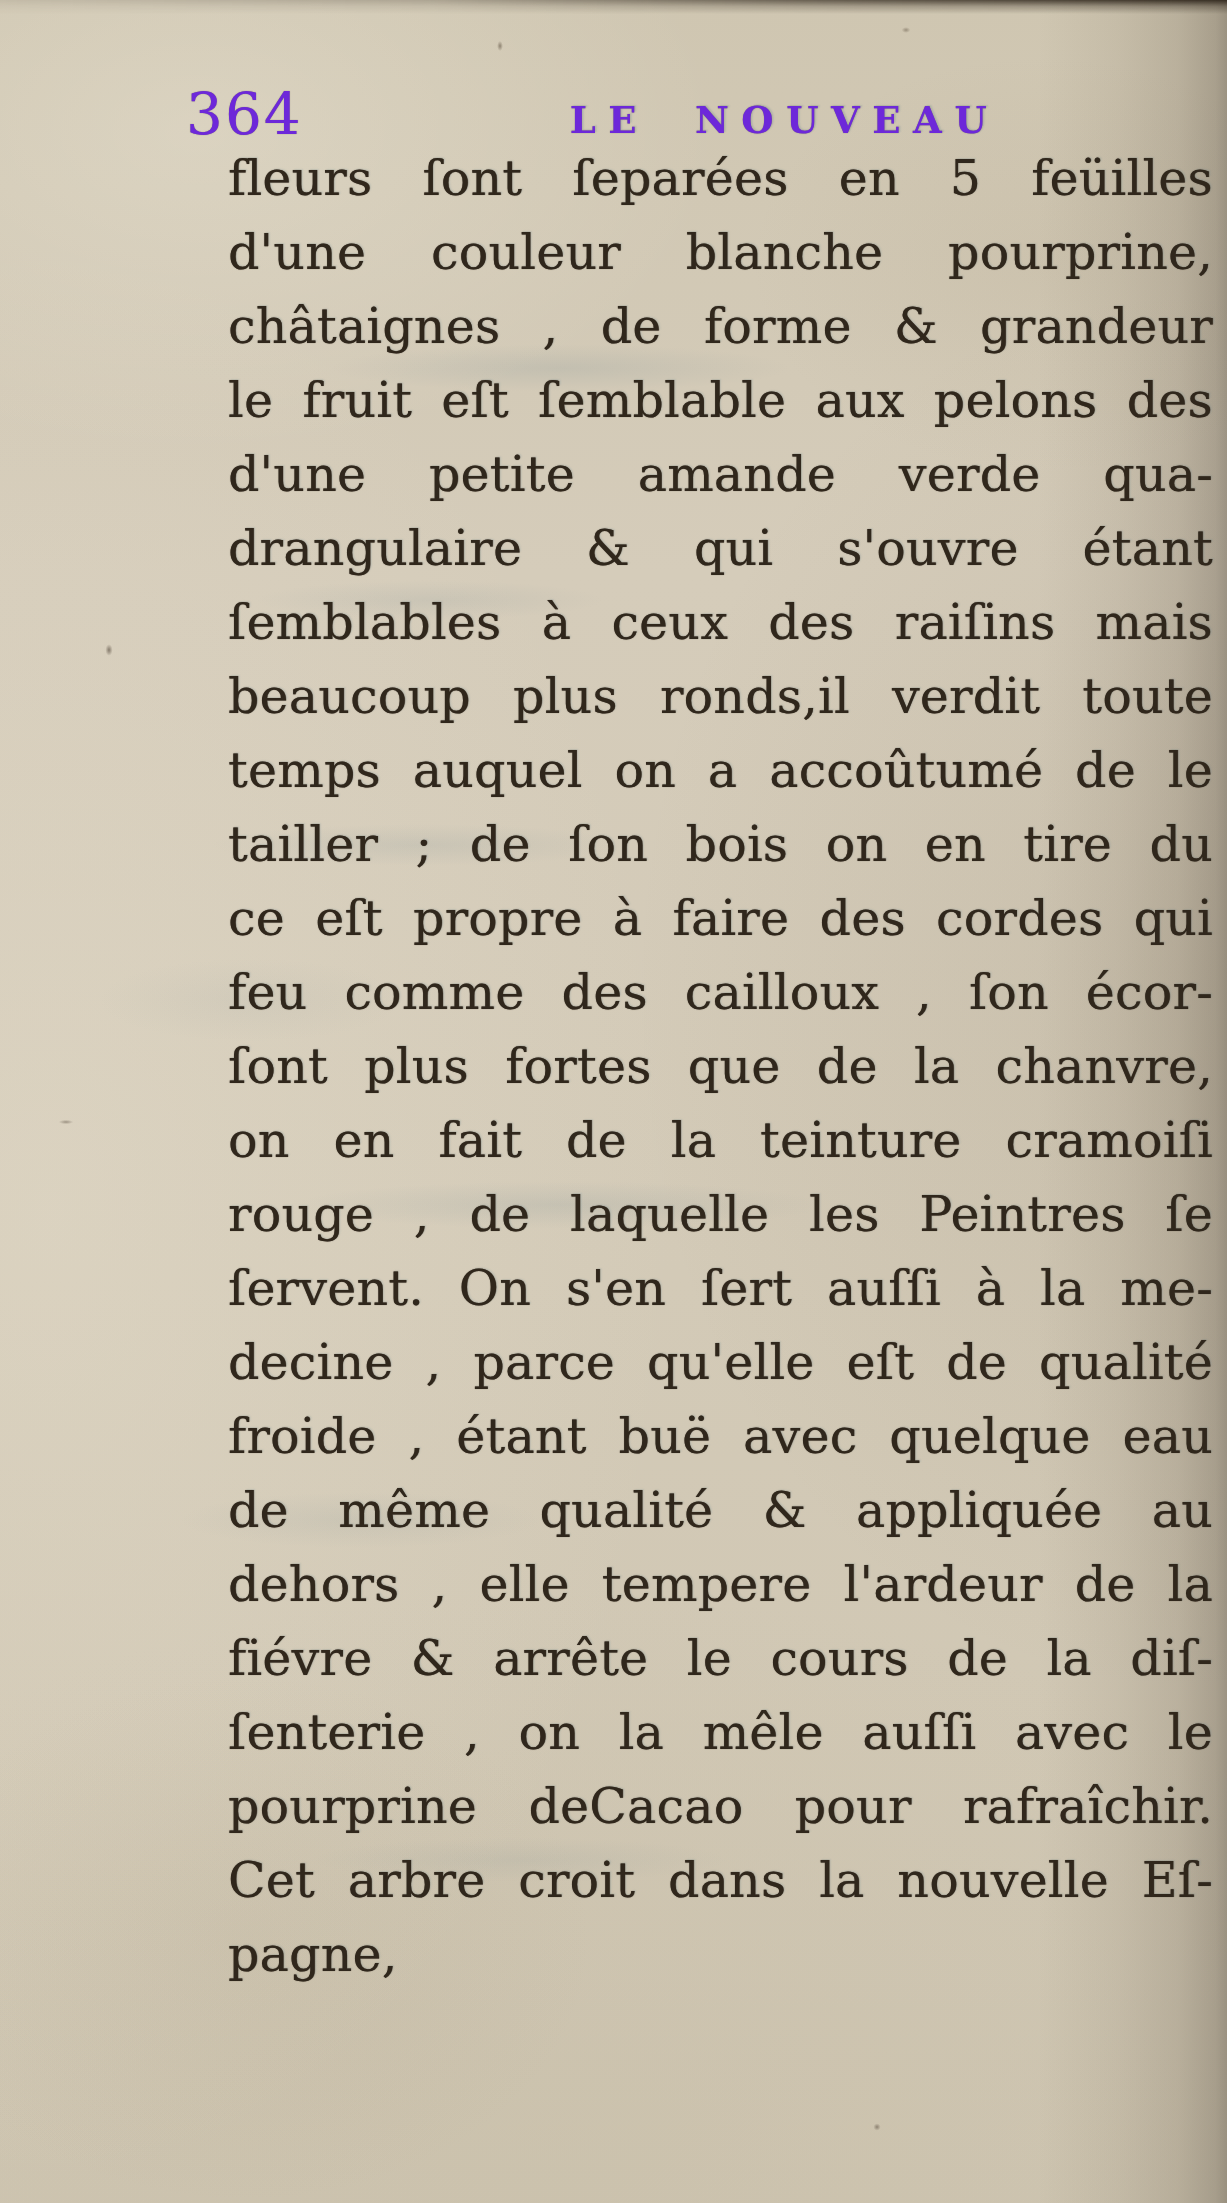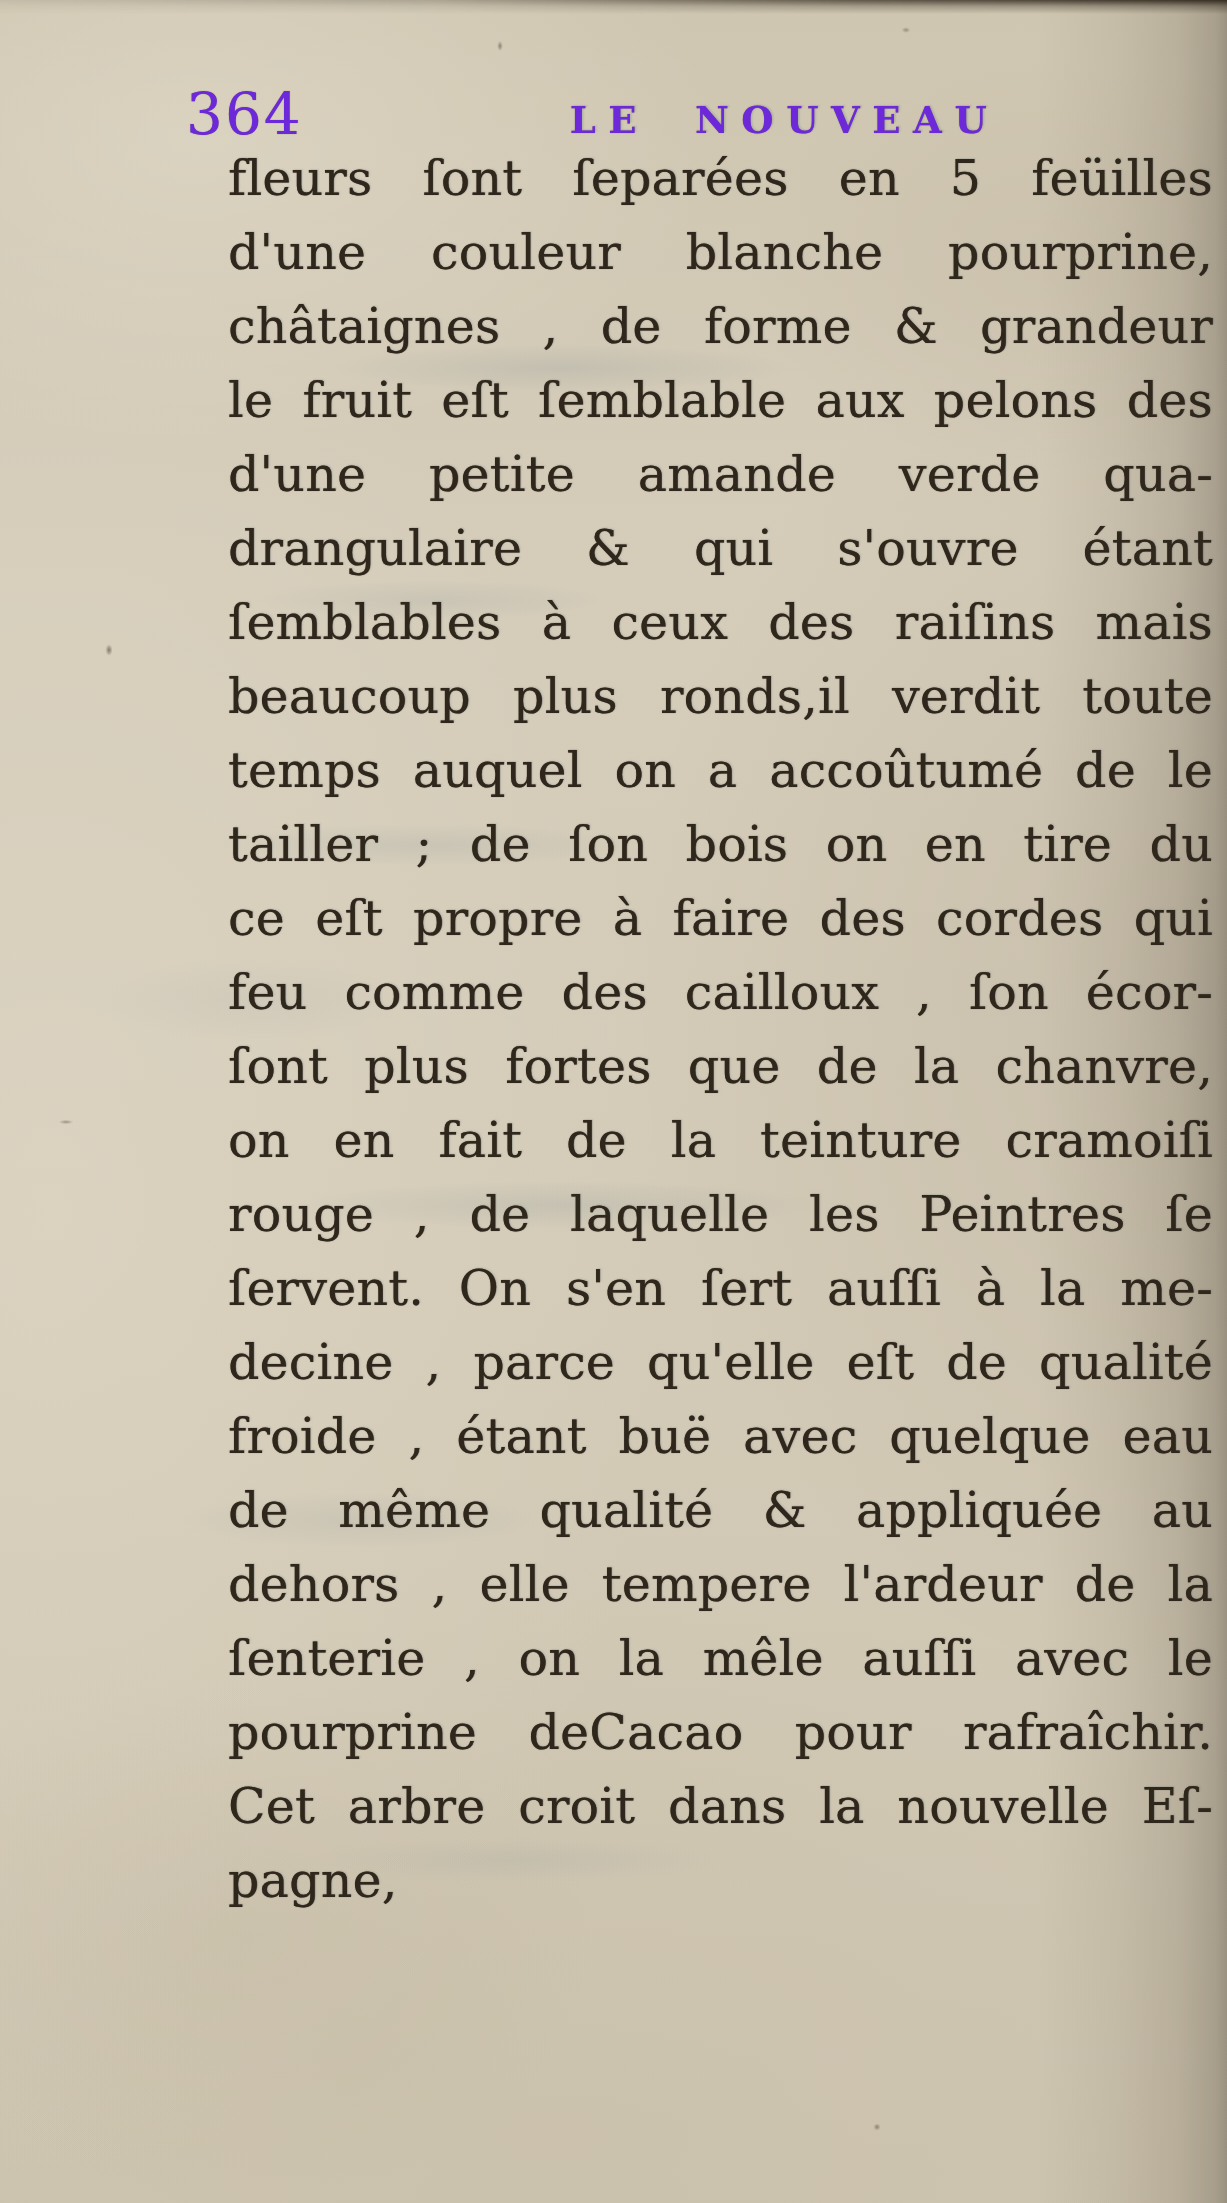--- a/index.html
+++ b/index.html
@@ -138,17 +138,18 @@
   <div class="line">ce eſt propre à faire des cordes qui</div>
   <div class="line">feu comme des cailloux , ſon écor-</div>
   <div class="line">ſont plus fortes que de la chanvre,</div>
   <div class="line">on en fait de la teinture cramoiſi</div>
   <div class="line">rouge , de laquelle les Peintres ſe</div>
   <div class="line">ſervent.  On s'en ſert auſſi à la me-</div>
   <div class="line">decine , parce qu'elle eſt de qualité</div>
   <div class="line">froide , étant buë avec quelque eau</div>
   <div class="line">de même qualité &amp; appliquée au</div>
   <div class="line">dehors , elle tempere l'ardeur de la</div>
+  <div class="line">fiévre &amp; arrête le cours de la diſ-</div>
   <div class="line">ſenterie , on la mêle auſſi avec le</div>
   <div class="line">pourprine deCacao pour rafraîchir.</div>
   <div class="line">Cet arbre croit dans la nouvelle Eſ-</div>
   <div class="line last">pagne,</div>
 </div>
 
 </body></html>

